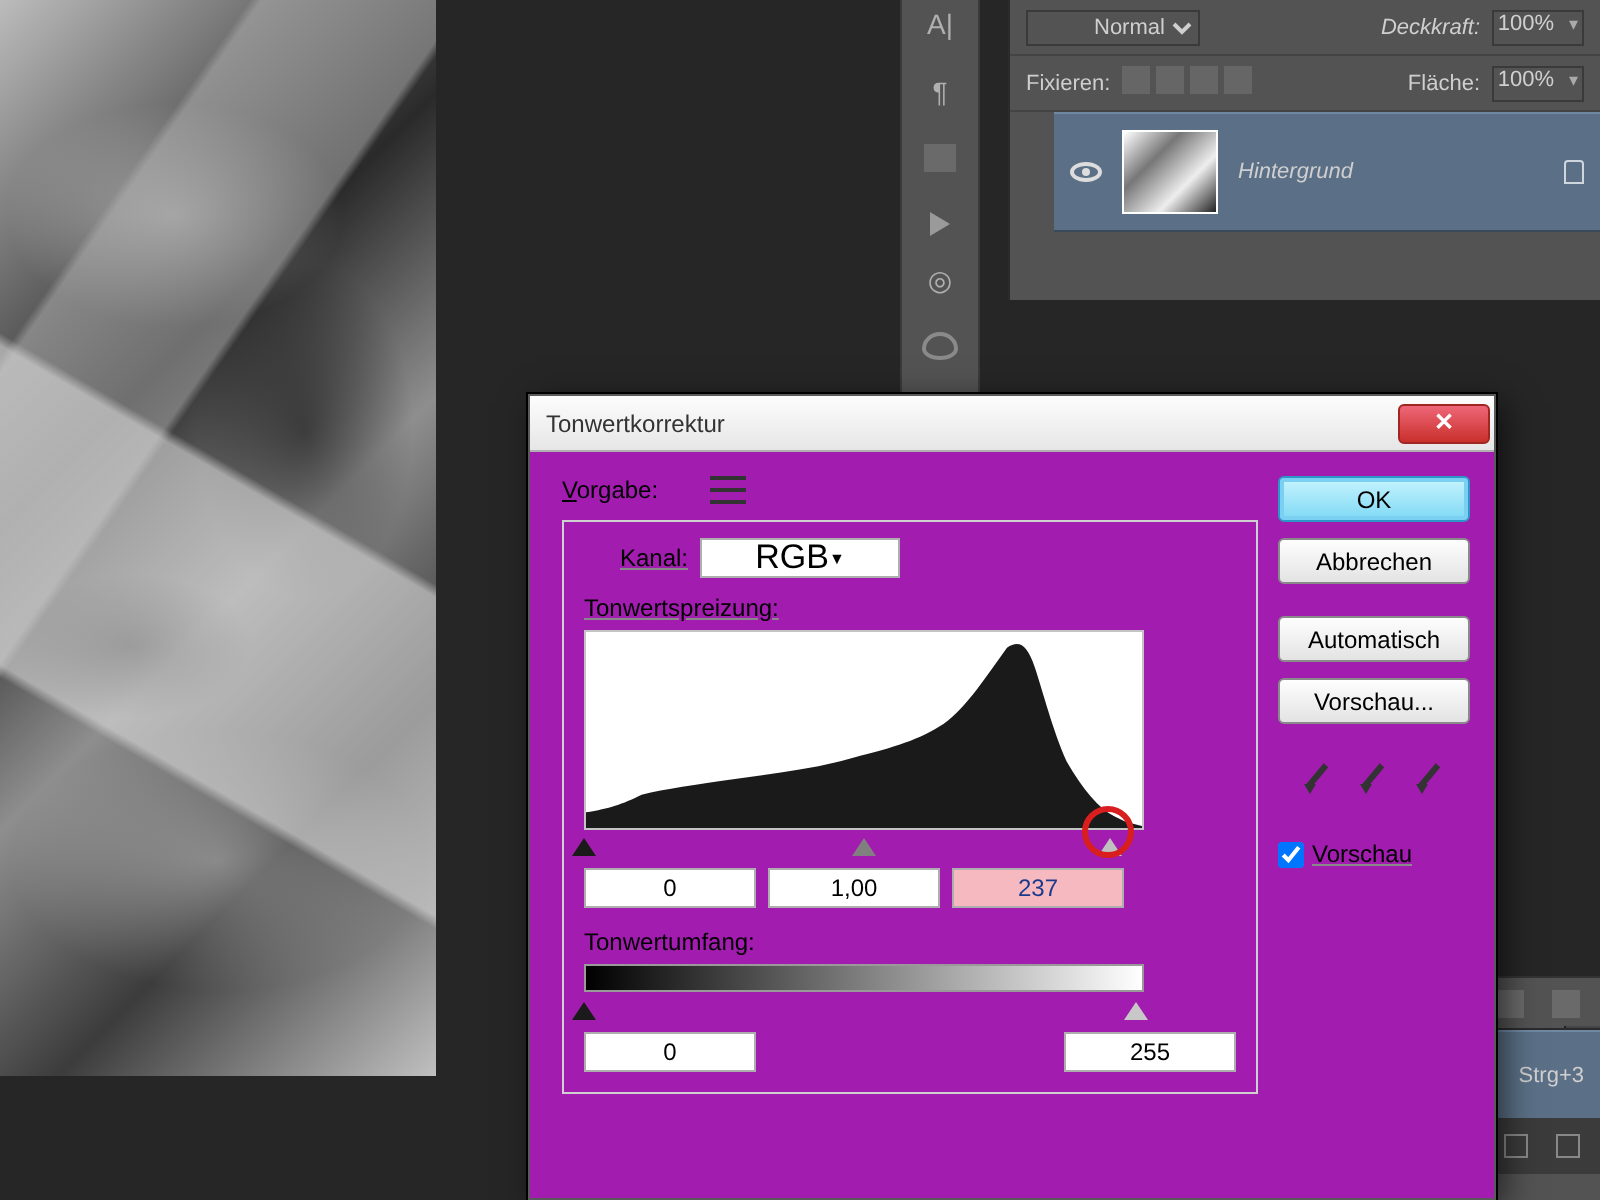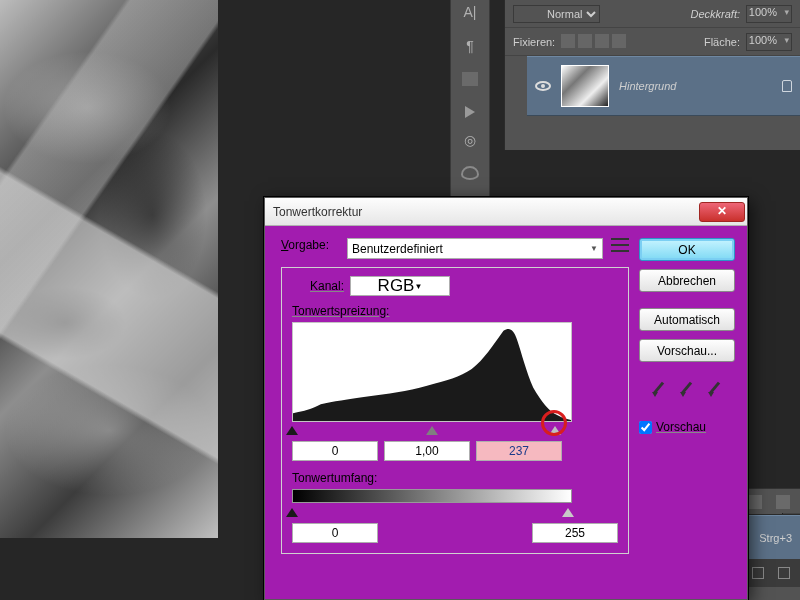--- a/index.html
+++ b/index.html
@@ -149,23 +149,20 @@
 
 <div class="dialog">
   <div class="titlebar">
     <span>Tonwertkorrektur</span>
     <div class="closebtn">✕</div>
   </div>
   <div class="dlg-body">
     <div class="left">
       <div class="preset-row">
         <label><span style="text-decoration:underline" title="Vorgabe:">V</span>orgabe:</label>
-        <div class="preset-sel">
-            <span>Benutzerdefiniert</span>
-          </div>
         <div class="menuico">
             <span></span>
             <span></span>
             <span></span>
           </div>
       </div>
       <div class="section">
         <div class="chan-row">
           <label><span>Kanal:</span></label>
           <div class="chan-sel">

